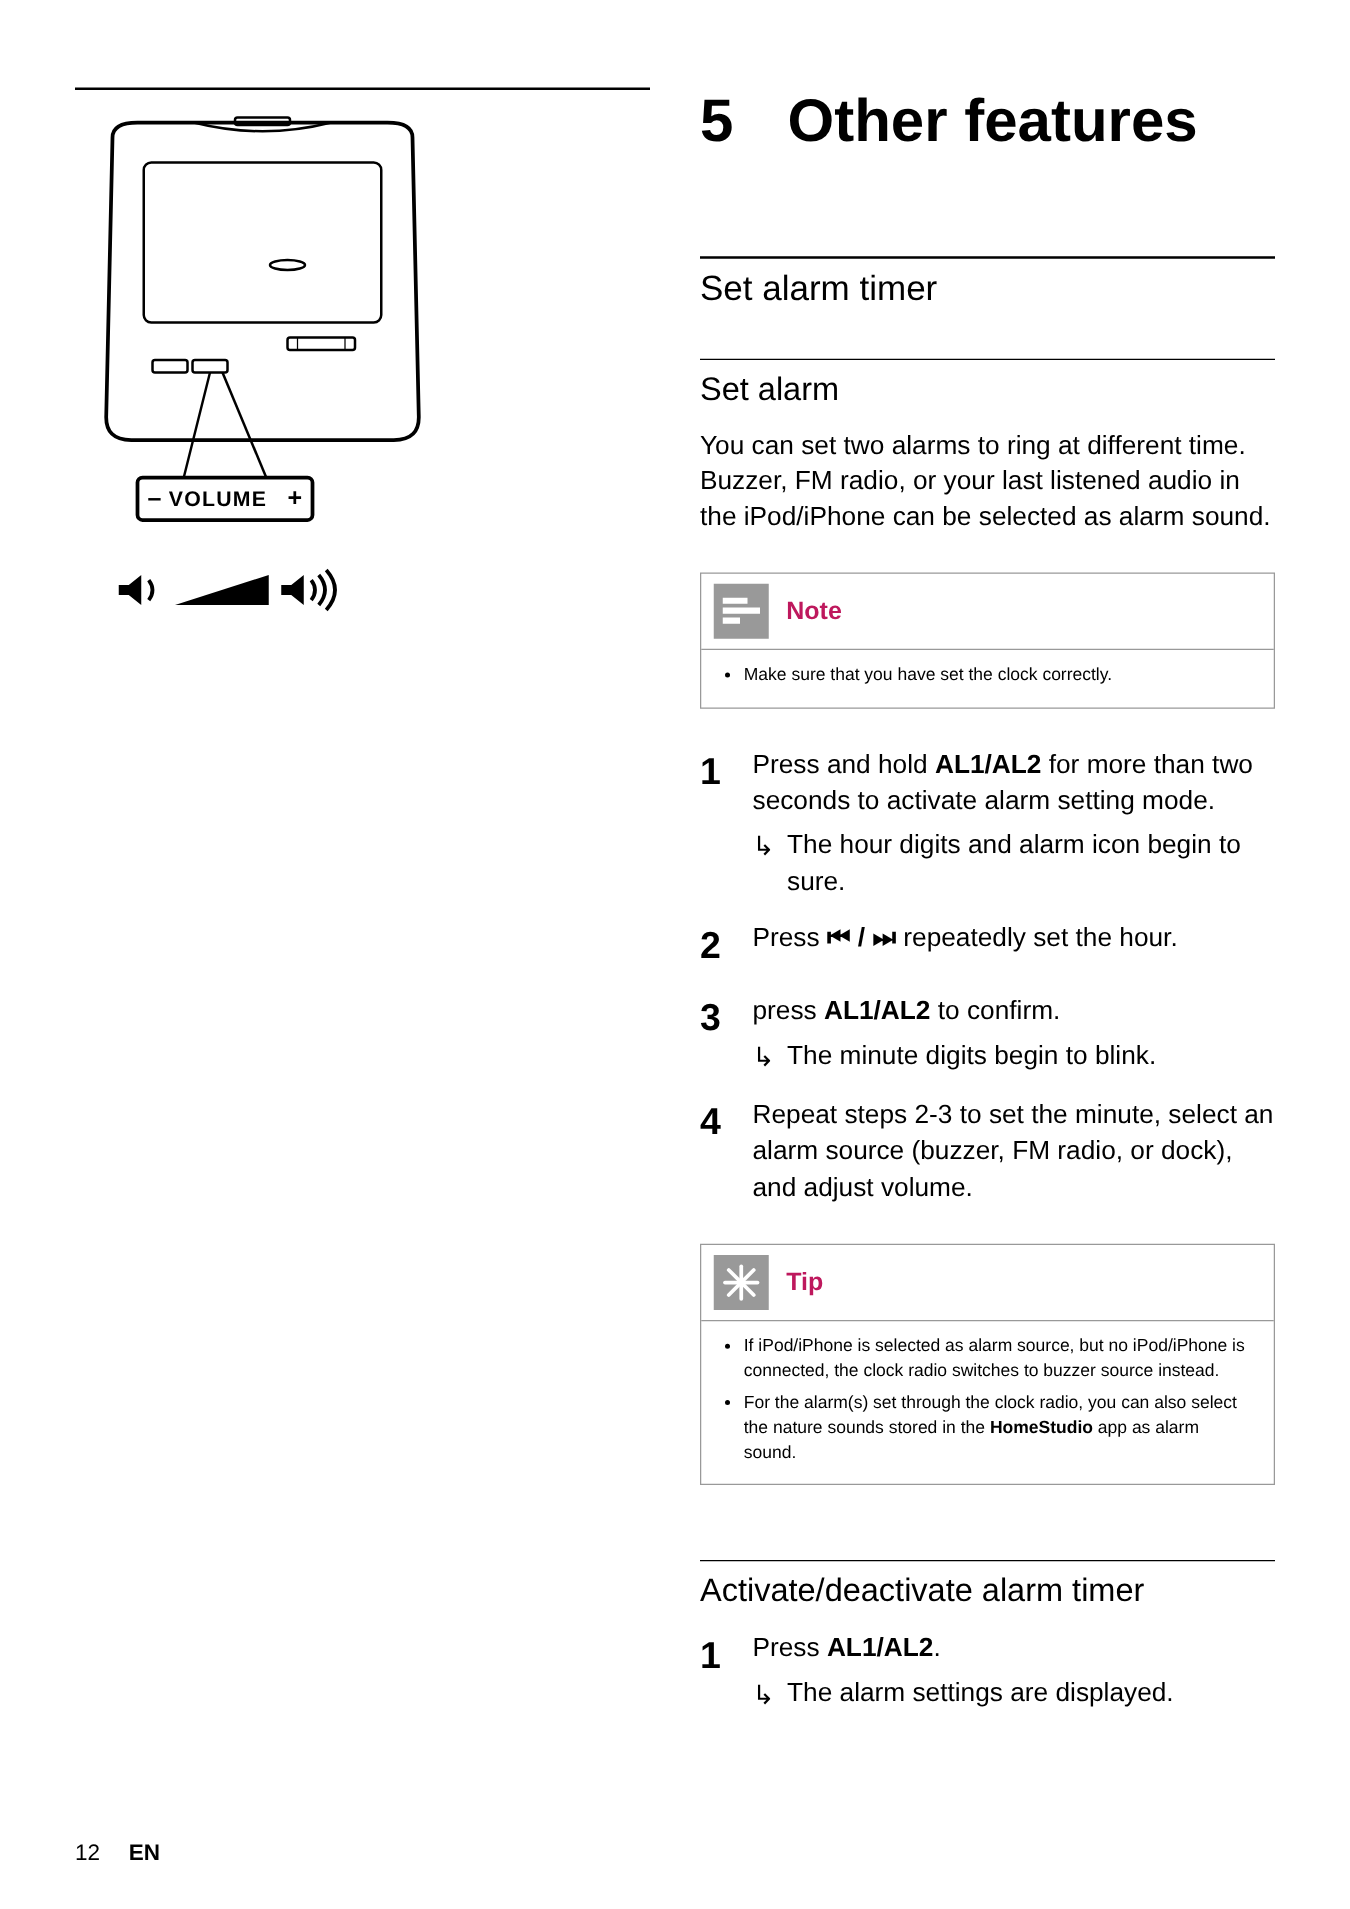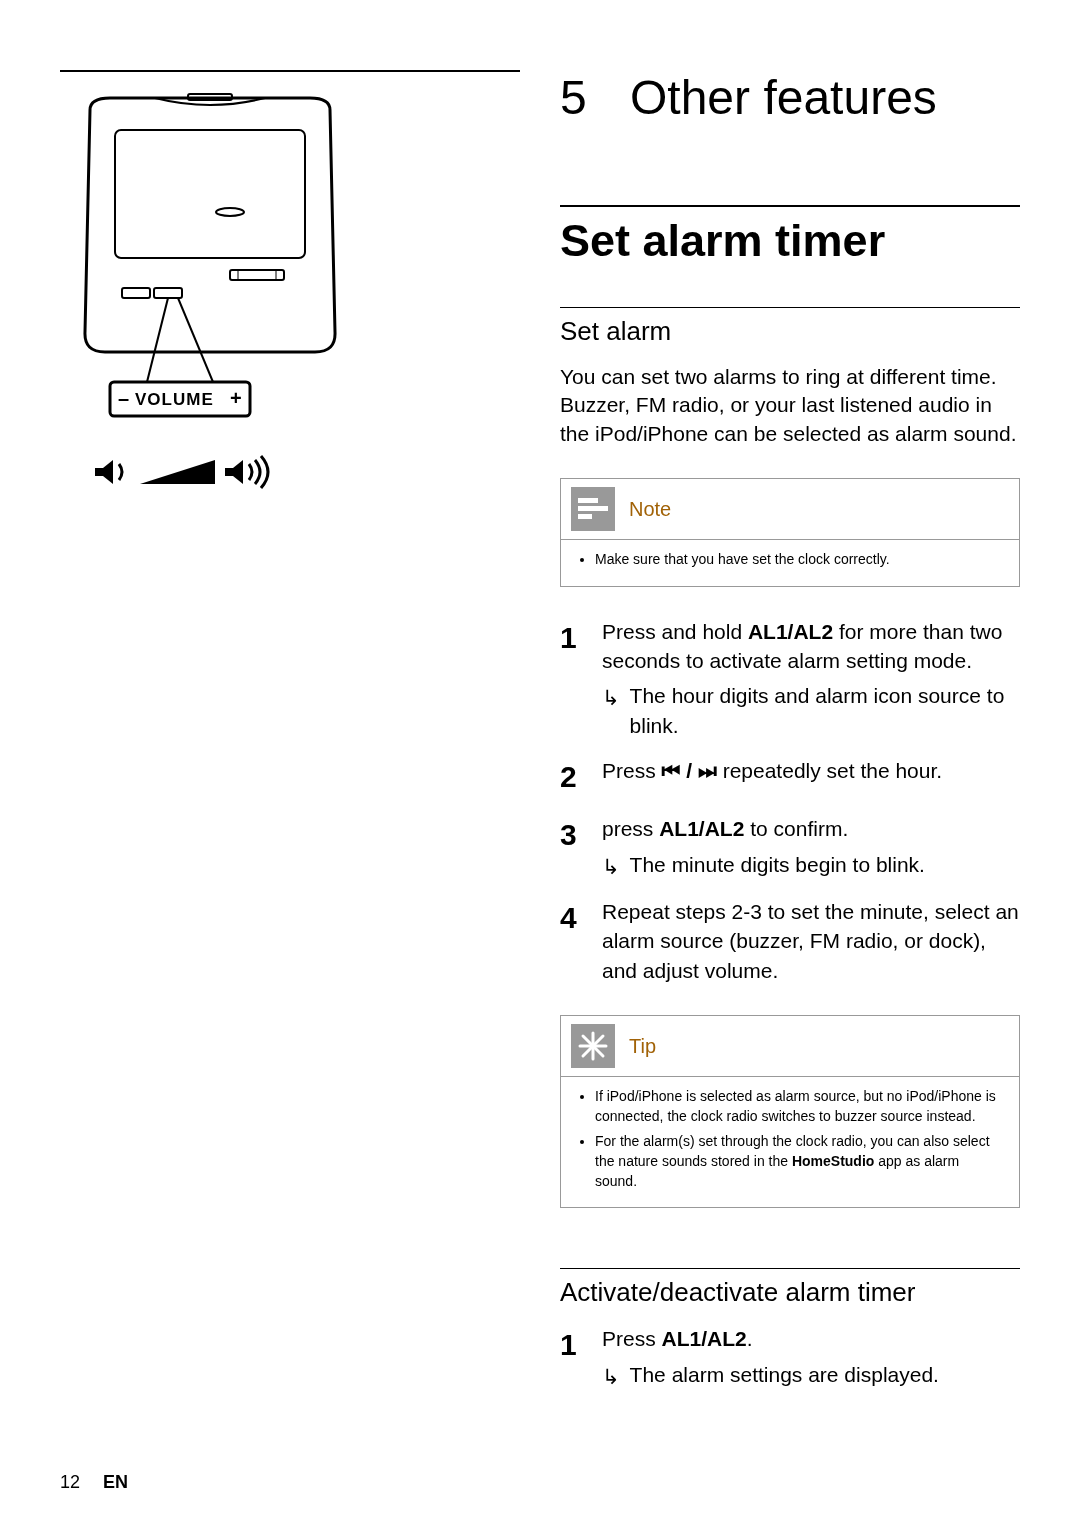--- a/index.html
+++ b/index.html
@@ -28,30 +28,30 @@
       border-top: 1px solid #000;
       margin-bottom: 8px;
     }
     h2.section-title {
       font-size: 34px;
       font-weight: 300;
       margin-bottom: 30px;
     }
     h1.chapter-title {
       font-size: 48px;
-      font-weight: 400;
+      font-weight: 700;
       margin-bottom: 80px;
     }
     .chapter-num {
       display: inline-block;
       width: 70px;
     }
     h2.subsection-title {
-      font-size: 45px;
-      font-weight: 700;
+      font-size: 28px;
+      font-weight: 400;
       margin-bottom: 40px;
     }
     h3.subsub-title {
       font-size: 26px;
       font-weight: 300;
       margin-bottom: 16px;
     }
     p.body {
       font-size: 21px;
       font-weight: 300;
@@ -79,22 +79,22 @@
     .callout-head .icon-box {
       width: 44px;
       height: 44px;
       background: #999;
       display: flex;
       align-items: center;
       justify-content: center;
     }
     .callout-head .label {
       font-size: 20px;
-      color: #a16207;
-      font-weight: 400;
+      color: #be185d;
+      font-weight: 700;
     }
     .callout-body {
       border-top: 1px solid #999;
       padding: 10px 16px;
       font-size: 14px;
       line-height: 1.4;
       font-weight: 300;
     }
     .callout-body ul {
       list-style: disc;
@@ -228,21 +228,21 @@
       </div>
     </div>
 
     <ol class="steps">
       <li>
         <div class="num">1</div>
         <div class="step-body">
           <span>Press and hold </span><span class="strong">AL1/AL2</span><span> for more than two seconds to activate alarm setting mode.</span>
           <div class="result">
             <span class="arrow">↳</span>
-            <span>The hour digits and alarm icon source to blink.</span>
+            <span>The hour digits and alarm icon begin to sure.</span>
           </div>
         </div>
       </li>
       <li>
         <div class="num">2</div>
         <div class="step-body">
           <span>Press </span><span class="glyph">⏮ / ⏭</span><span> repeatedly set the hour.</span>
         </div>
       </li>
       <li>

